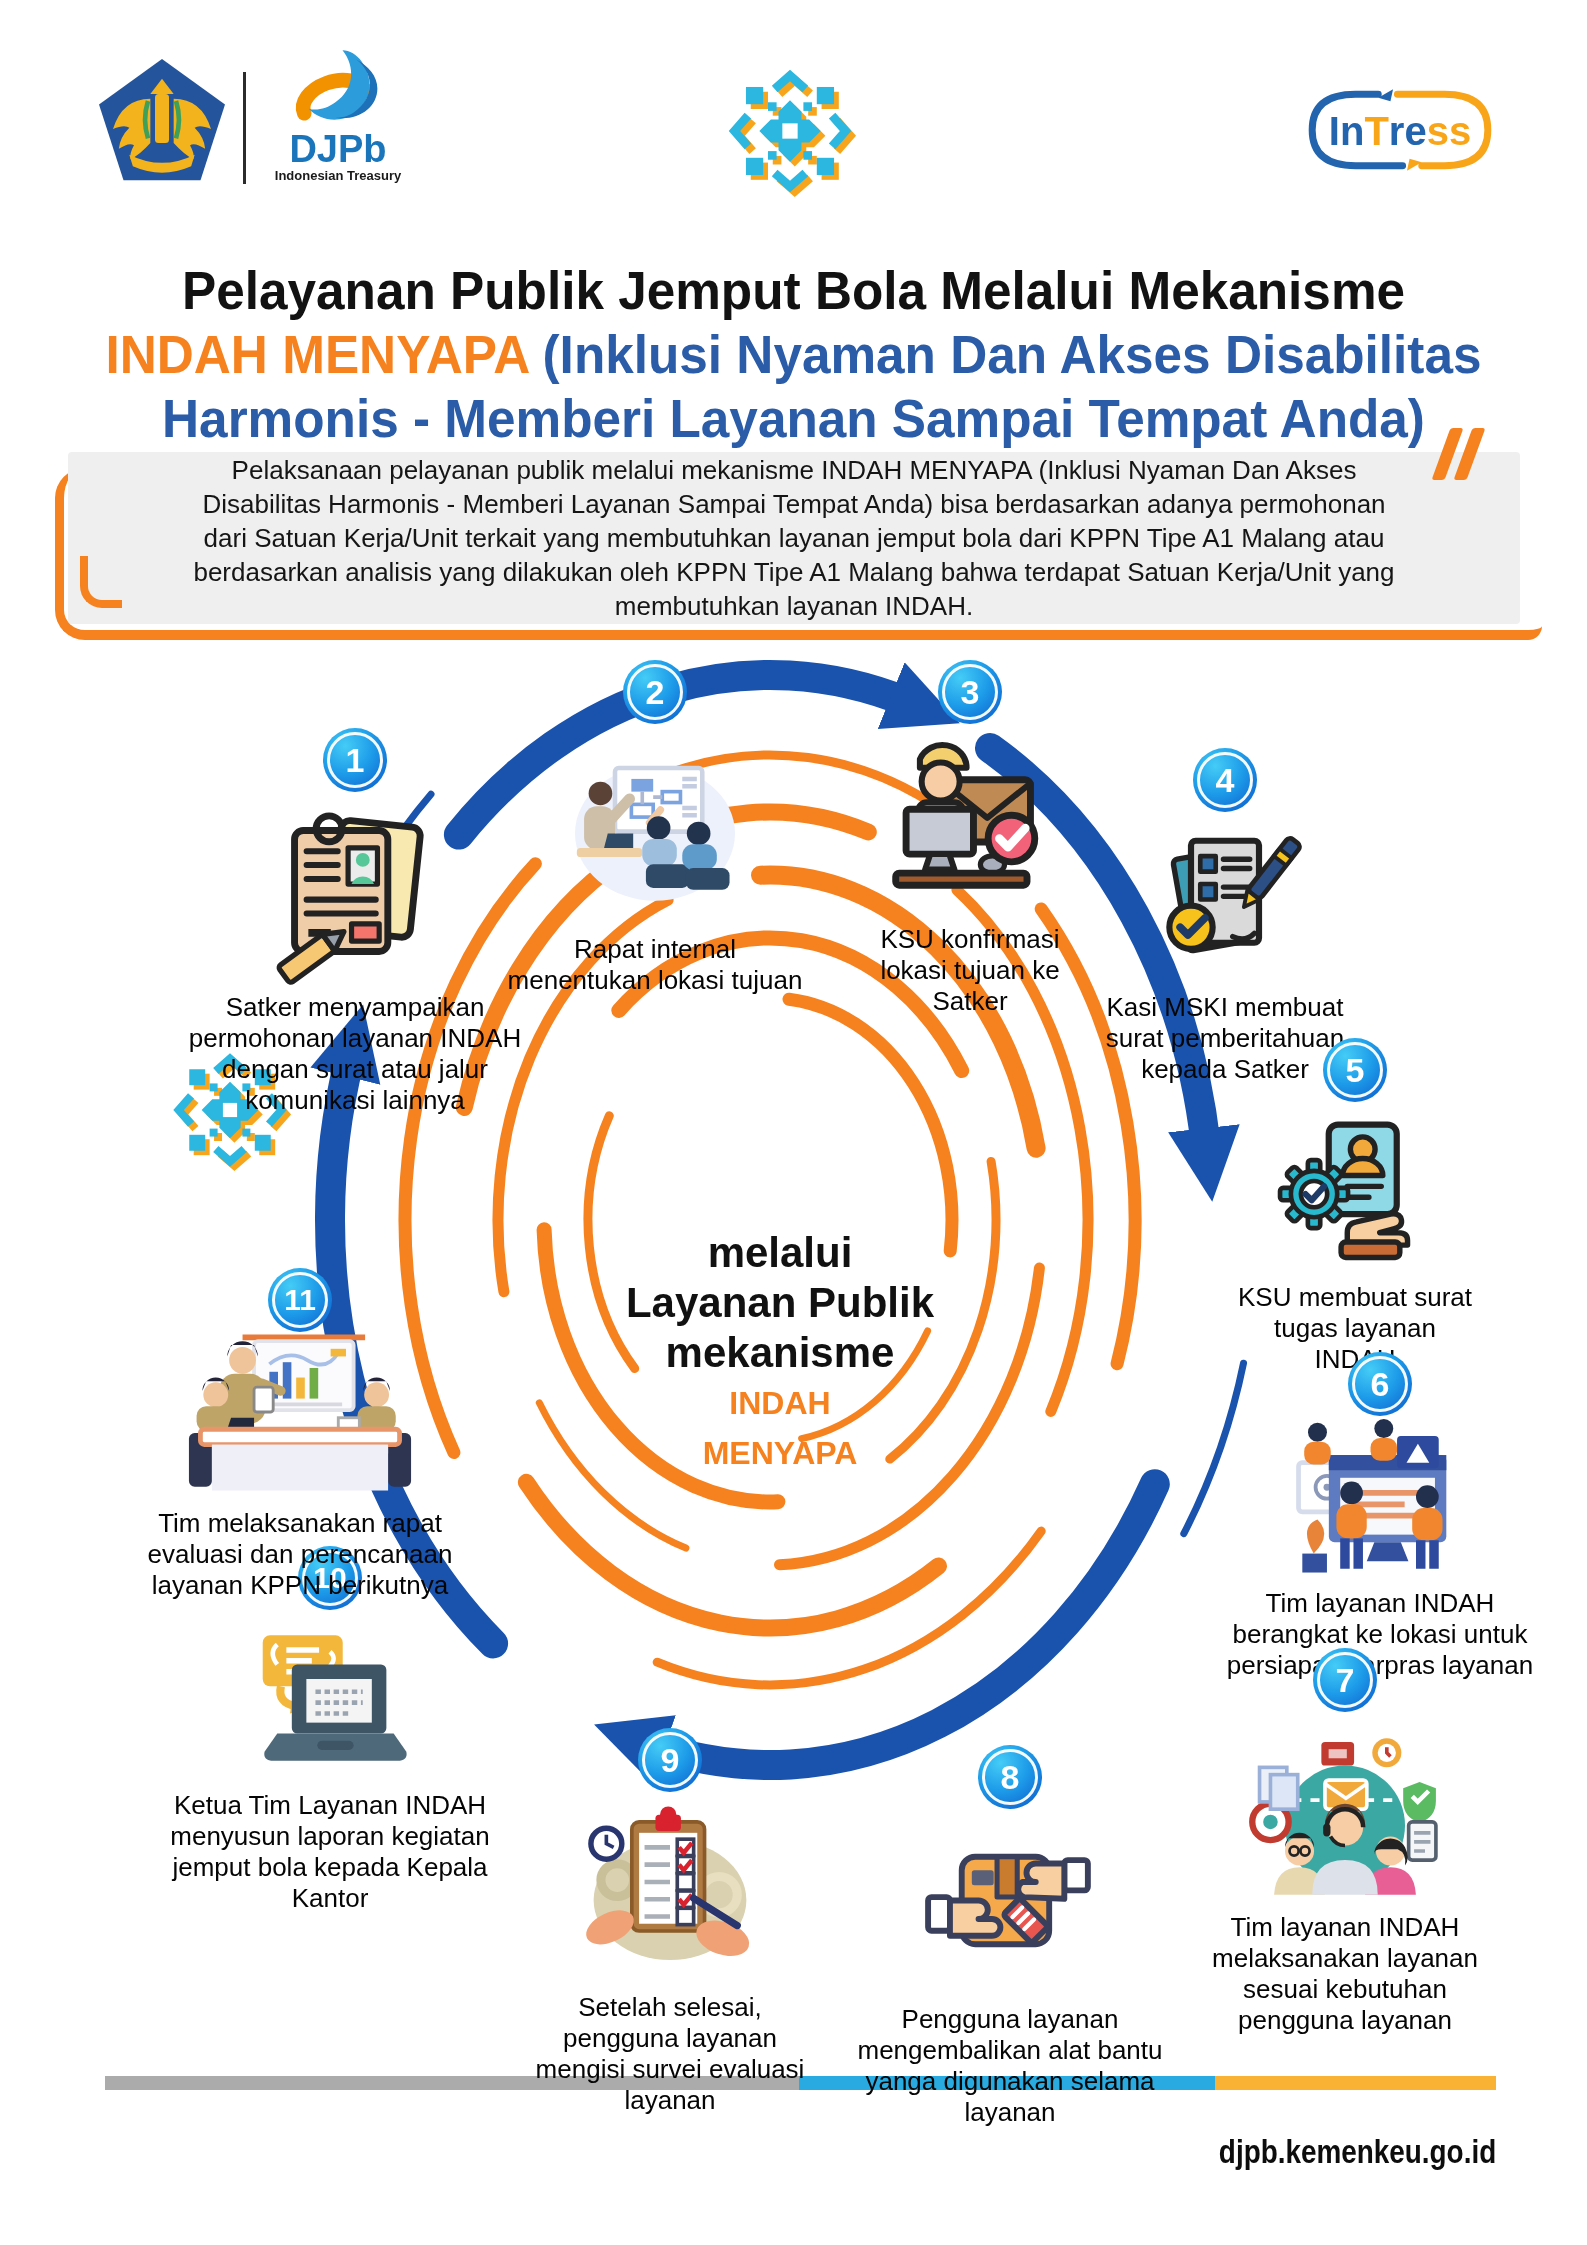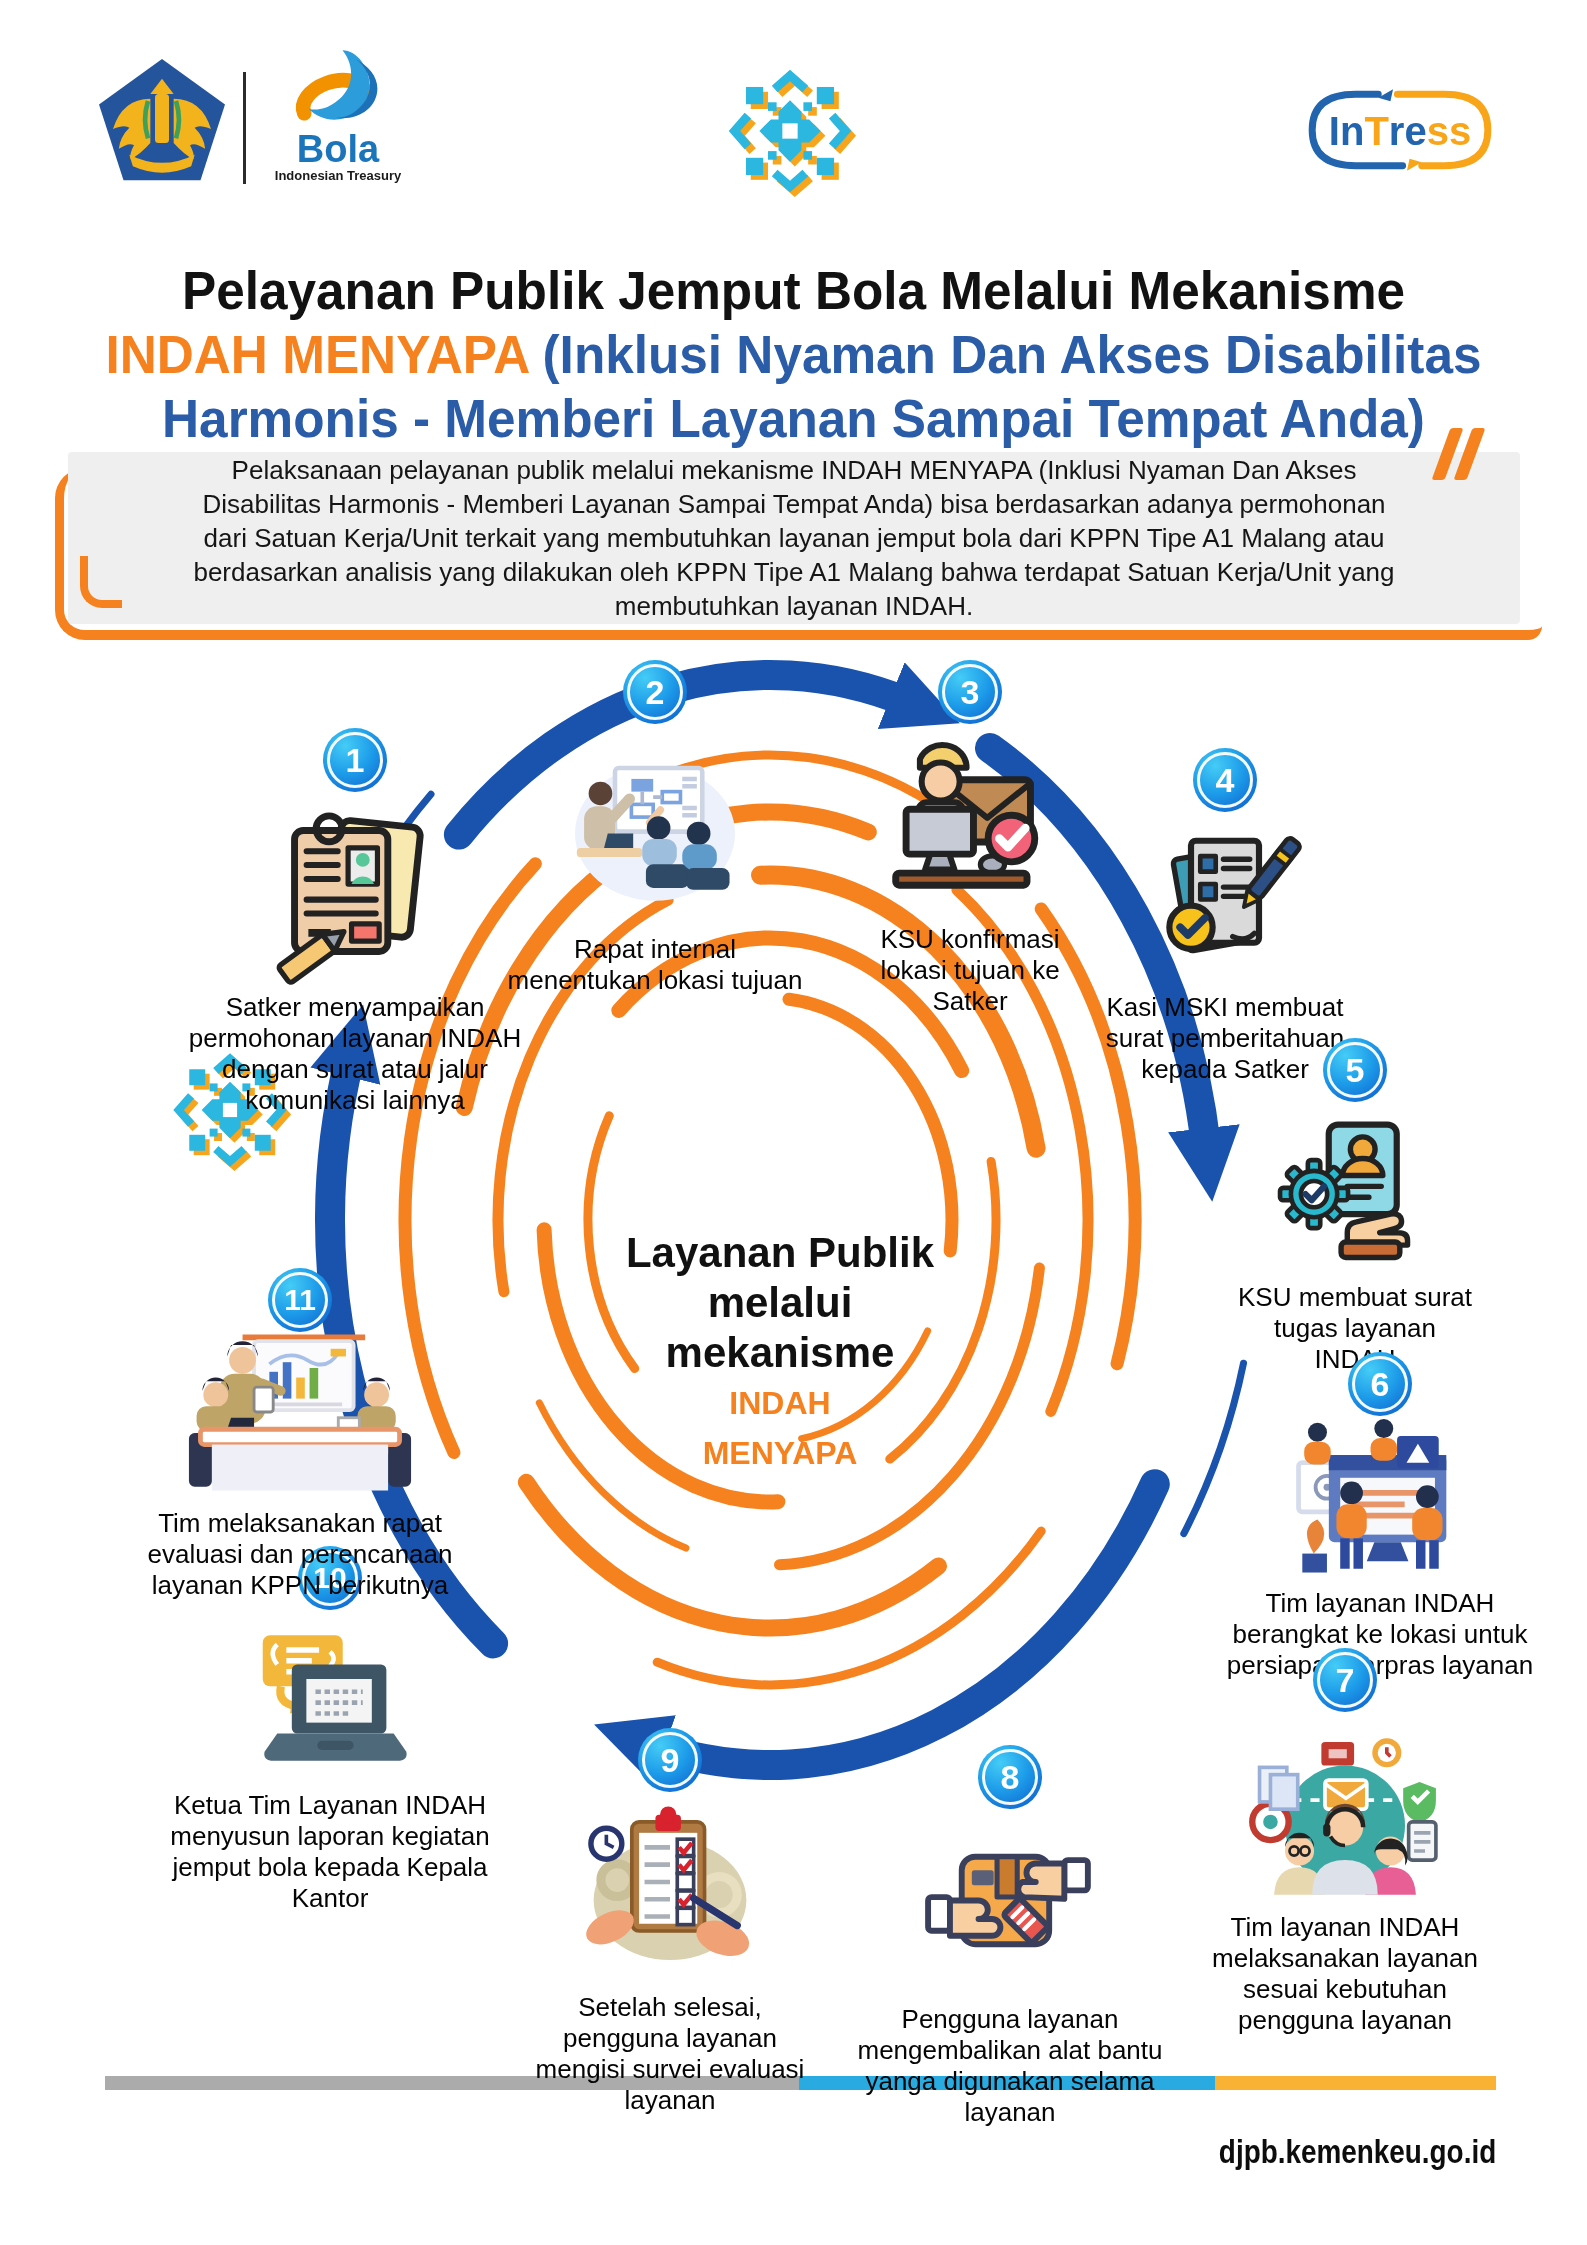--- a/index.html
+++ b/index.html
@@ -93,21 +93,21 @@
     <path d="M48,42 q-5,16 0,32 M72,42 q5,16 0,32" stroke="#3FA05A" stroke-width="4" fill="none"></path>
     <path d="M32,88 q28,14 56,0 l-3,10 q-25,11 -50,0 z" fill="#F2B31C"></path>
   </svg>
   <div class="divider"></div>
 
   <svg class="abs" style="left:268px;top:48px" width="140" height="90" viewBox="0 0 120 80">
     <path d="M30,58 a27 17 -18 1 1 54,-20" fill="none" stroke="#F39200" stroke-width="13" stroke-linecap="round"></path>
     <path d="M64,2 c12,15 10,35 -6,46 c-8,6 -17,8 -24,6 c10,11 28,13 41,4 c15,-11 17,-31 6,-46 c-4,-6 -11,-10 -17,-10 z" fill="#2D9CDB"></path>
     <path d="M76,10 c15,11 17,31 2,44 c-6,6 -13,8 -20,8 c20,3 37,-9 37,-26 c0,-11 -8,-20 -19,-26 z" fill="#1D71B8"></path>
   </svg>
-  <div class="djpb-name">Bola</div>
+  <div class="djpb-name">DJPb</div>
   <div class="djpb-sub">Indonesian Treasury</div>
 
   <svg class="abs" style="left:723px;top:64px" width="134" height="134" viewBox="0 0 140 140">
     <use href="#orn-shape" transform="translate(5,5)" style="color:#F6A51C"></use>
     <use href="#orn-shape" style="color:#2BB7E0"></use>
     <rect x="62" y="62" width="16" height="16" fill="#fff"></rect>
   </svg>
 
   <svg class="abs" style="left:1300px;top:82px" width="200" height="96" viewBox="0 0 230 110">
     <path d="M118,96 H64 Q14,96 14,55 Q14,14 64,14 h26" fill="none" stroke="#2264AE" stroke-width="8" stroke-linecap="round"></path>
@@ -157,22 +157,22 @@
       <path d="M677.6,691.0 A182,222 0 0 1 551.6,798.6" fill="none" stroke="#F5821F" stroke-width="7" stroke-linecap="round"></path>
       <path d="M89.1,302.1 A488,592 0 0 1 181.0,154.2" fill="none" stroke="#1A53AE" stroke-width="7" stroke-linecap="round"></path>
       <path d="M993.5,723.2 A488,592 0 0 1 933.8,893.7" fill="none" stroke="#1A53AE" stroke-width="7" stroke-linecap="round"></path>
       <path d="M208.9,194.6 A440,545 0 0 1 656.0,61.7" fill="none" stroke="#1A53AE" stroke-width="30" stroke-linecap="round" marker-end="url(#bluehead)"></path>
       <path d="M740.0,108.0 A440,545 0 0 1 955.7,504.2" fill="none" stroke="#1A53AE" stroke-width="30" stroke-linecap="round" marker-end="url(#bluehead)"></path>
       <path d="M904.8,844.2 A440,545 0 0 1 398.7,1103.9" fill="none" stroke="#1A53AE" stroke-width="30" stroke-linecap="round" marker-end="url(#bluehead)"></path>
       <path d="M243.1,1003.5 A440,545 0 0 1 99.2,420.7" fill="none" stroke="#1A53AE" stroke-width="30" stroke-linecap="round" marker-end="url(#bluehead)"></path>
     </svg>
 
   <div class="center-text">
+    <div>melalui</div>
     <div>Layanan Publik</div>
-    <div>melalui</div>
     <div>mekanisme</div>
     <div class="c-orange">INDAH</div>
     <div class="c-orange">MENYAPA</div>
   </div>
 
   <svg class="abs" style="left:168px;top:1048px" width="124" height="124" viewBox="0 0 140 140">
     <use href="#orn-shape" transform="translate(5,5)" style="color:#F6A51C"></use>
     <use href="#orn-shape" style="color:#2BB7E0"></use>
     <rect x="62" y="62" width="16" height="16" fill="#fff"></rect>
   </svg>

